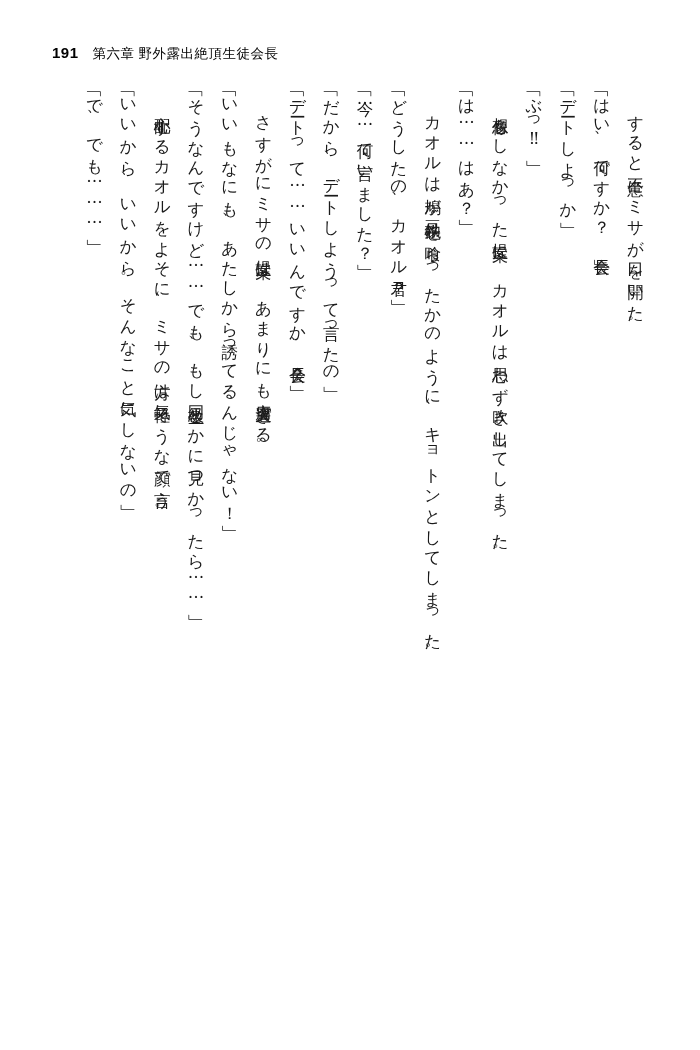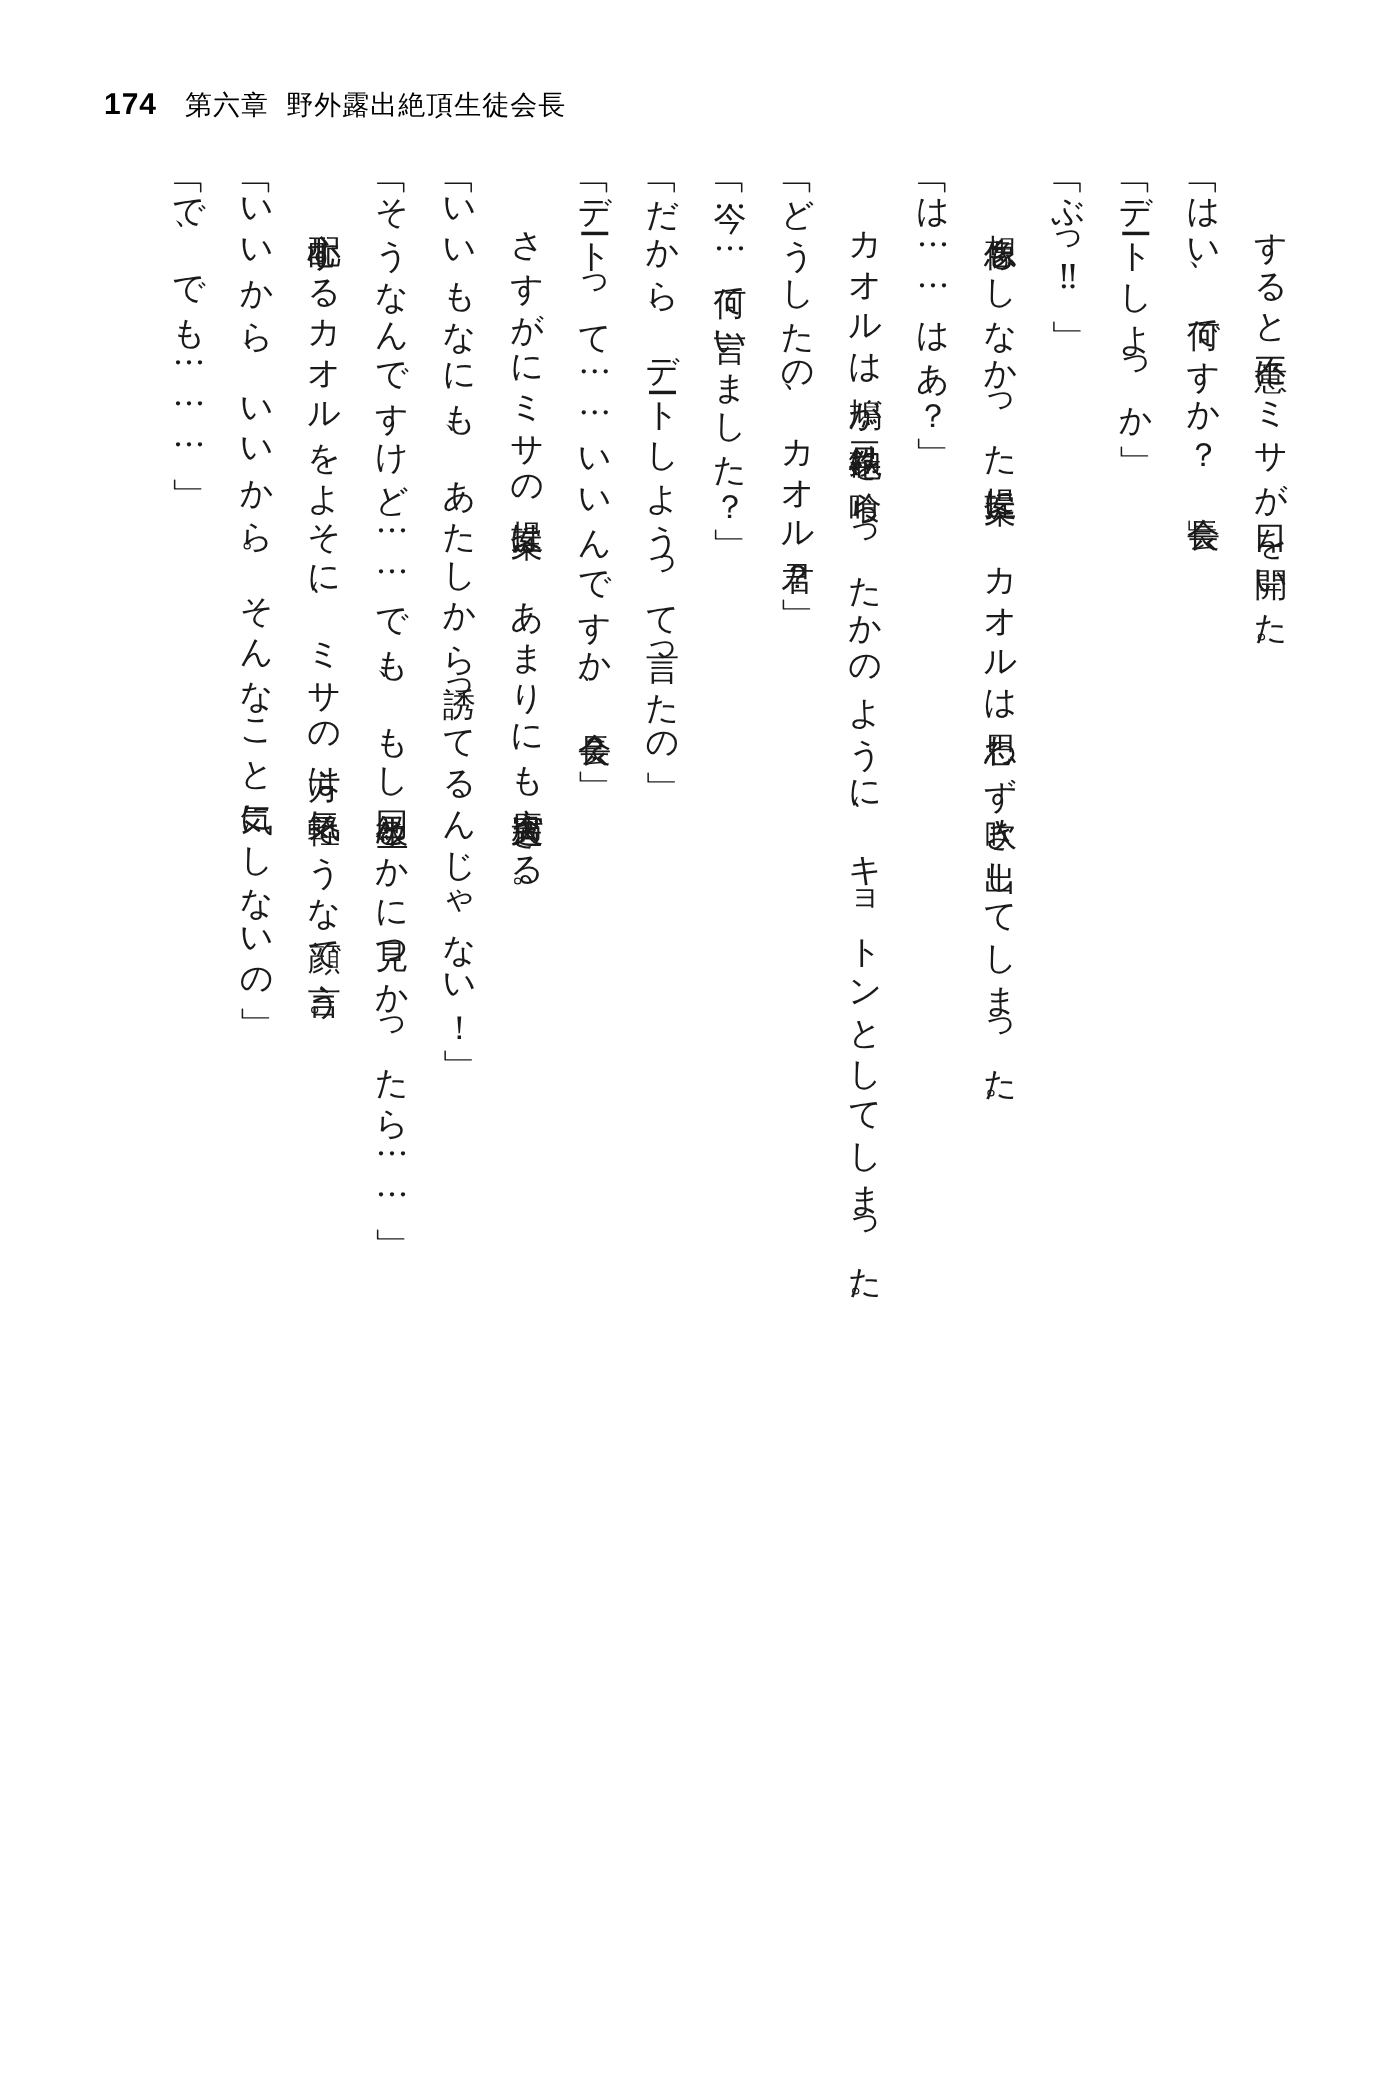--- a/index.html
+++ b/index.html
@@ -33,21 +33,21 @@
     gap: 14px;
   }
   .header .folio {
     font-family: "Liberation Sans", "DejaVu Sans", sans-serif;
     font-weight: bold;
     font-size: 15px;
     letter-spacing: 0.5px;
     color: #000000;
   }
   .header .chapter {
-    font-family: Liberation Mono, monospace;
+    font-family: Liberation Serif, serif;
     font-size: 13.5px;
     color: #000000;
     letter-spacing: 0.5px;
   }
 
   
   .body-area {
     position: absolute;
     top: 86px;
     right: 48px;
@@ -78,21 +78,21 @@
   .vtext p.indent {
     padding-top: 18px;
   }
 </style>
 </head>
 <body>
 
 <div class="page">
 
   <div class="header">
-    <span class="folio">174</span>
+    <span class="folio">191</span>
     <span class="chapter">第六章 野外露出絶頂生徒会長</span>
   </div>
 
   <div class="body-area">
     <div class="vtext" id="vtext">
         <p class="indent">すると不意にミサが口を開いた。</p>
         <p>「はい、何ですか？　会長」</p>
         <p>「デートしよっか」</p>
         <p>「ぶっ‼」</p>
         <p class="indent">想像もしなかった提案に、カオルは思わず吹き出してしまった。</p>

